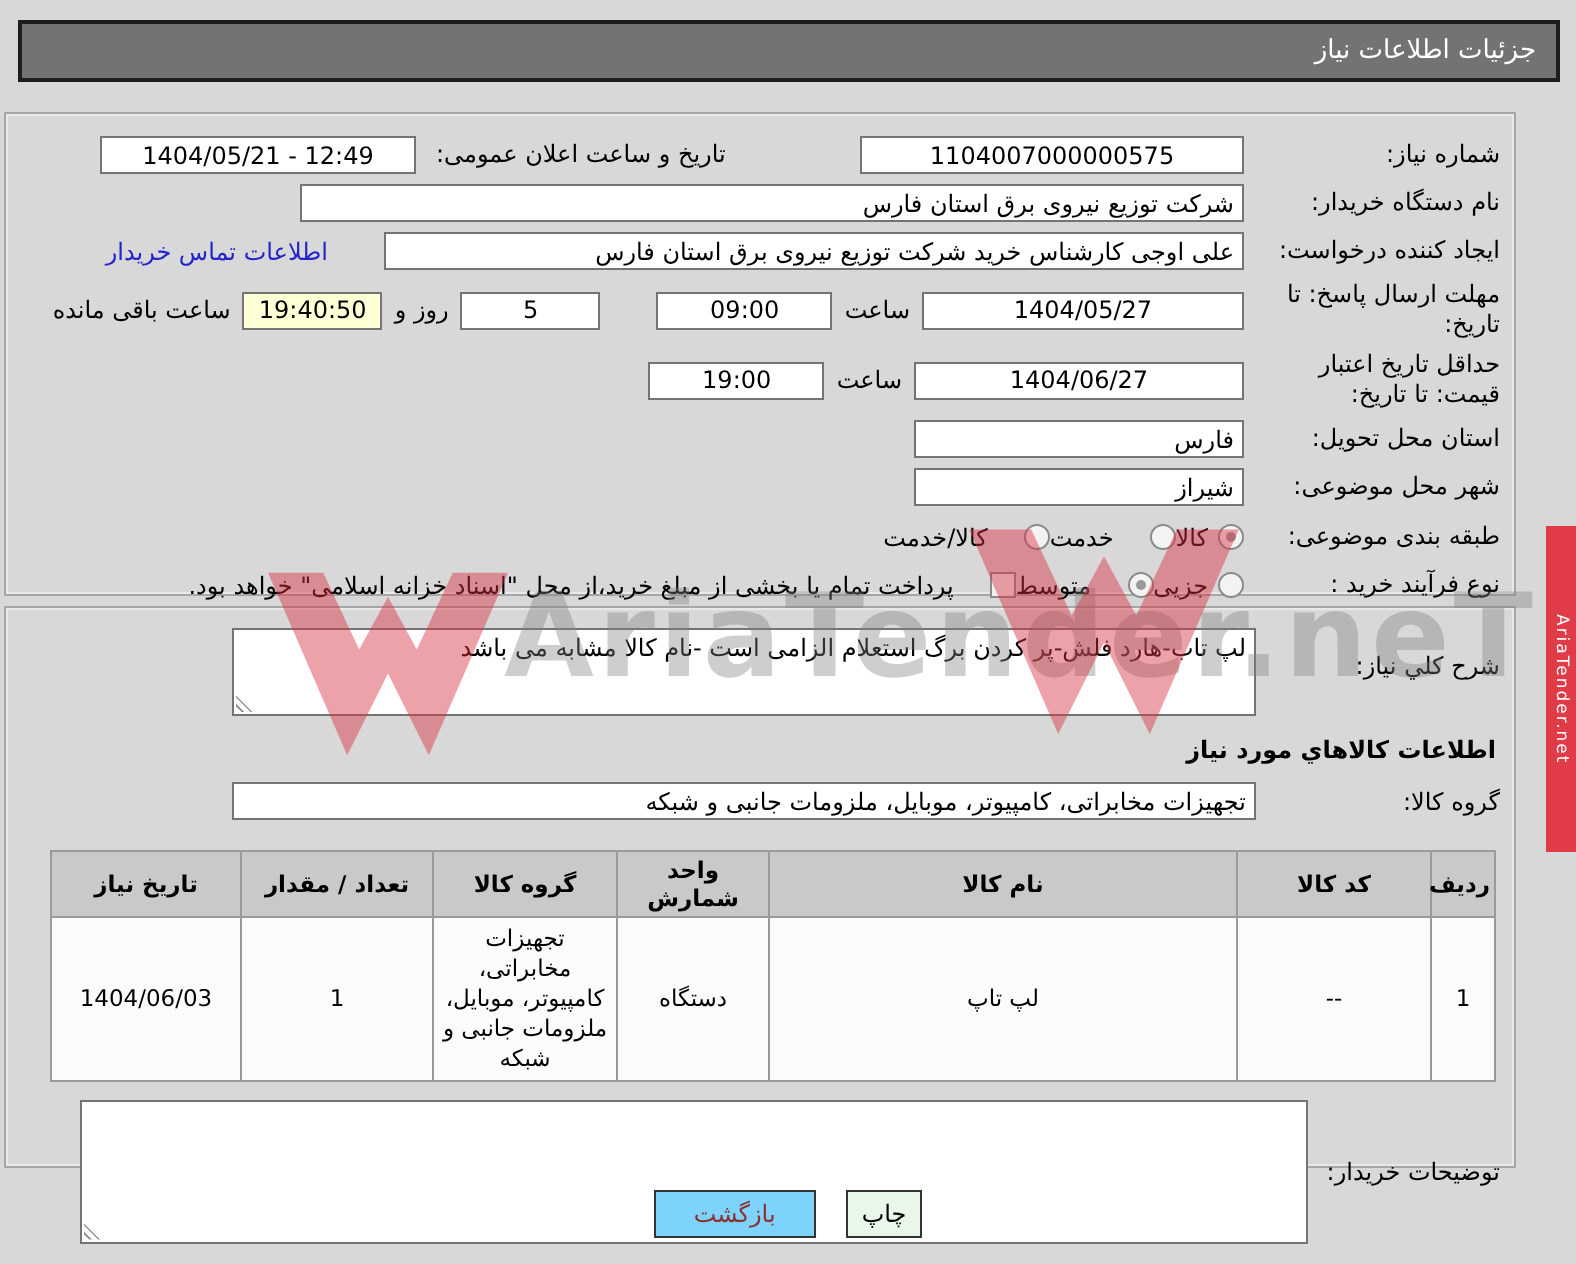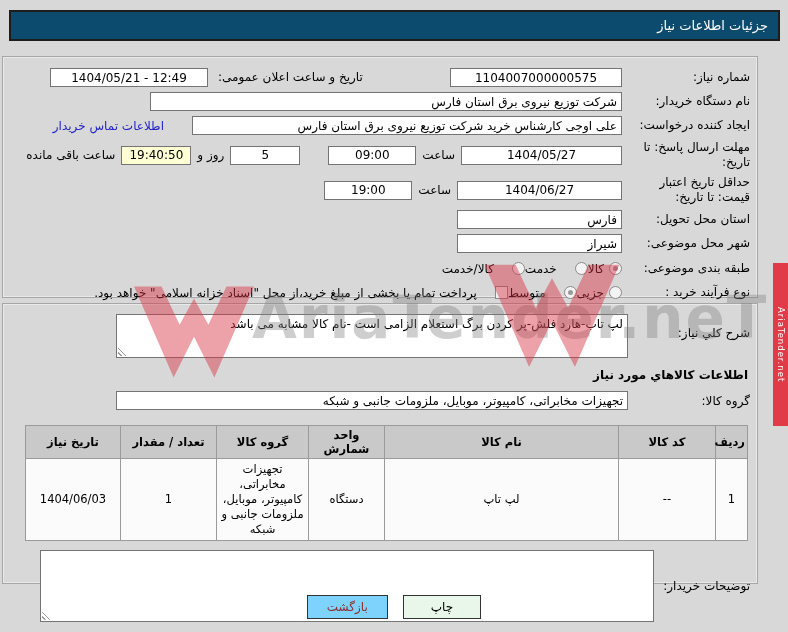--- a/index.html
+++ b/index.html
@@ -6,21 +6,21 @@
   html,body{width:788px;height:632px}
   body{
     background:#d8d8d8;
     font-family:"DejaVu Sans",sans-serif;
     font-size:12px;color:#000;direction:rtl;
     position:relative;overflow:hidden;
   }
   
   .titlebar{
     position:absolute;top:10px;right:8px;left:9px;height:31px;
-    background:#0c4a6e;border:2px solid #1d1d1d;color:#fff;
+    background:#737373;border:2px solid #1d1d1d;color:#fff;
     display:flex;align-items:center;padding-right:10px;font-size:13px;
   }
   
   .gb{position:absolute;border:1px solid #a6a6a6;box-shadow:0 0 0 1px #e9e9e9 inset}
   .gb1{top:56px;right:30px;width:756px;height:242px;padding:11px 7px 0}
   .gb2{top:303px;right:30px;width:756px;height:281px;padding:8px 7px 0}
   
   .row{display:flex;align-items:center;margin-bottom:5px;min-height:19px}
   .lbl{width:128px;flex:0 0 128px;padding-left:6px;line-height:1.25}
   .blbl{font-weight:normal}
@@ -63,21 +63,21 @@
   .notes-row{display:flex;align-items:center;margin-top:9px}
   .notes-row .lbl2{width:96px;flex:0 0 96px;padding-left:6px}
   
   table.goods{border-collapse:collapse;margin:15px 2px 0;table-layout:fixed;width:722px;background:#fbfbfb}
   table.goods th,table.goods td{border:1px solid #9a9a9a;text-align:center;vertical-align:middle}
   table.goods th{background:#c9c9c9;font-weight:bold;font-size:11.5px;height:26px;padding:2px}
   table.goods td{font-size:11.5px;padding:3px 2px;height:56px;line-height:1.3}
   
   .btns{position:absolute;top:595px;right:0;left:0;display:flex;justify-content:center;gap:15px}
   .btn{height:24px;border:1px solid #333;display:flex;align-items:center;justify-content:center;font-size:12px;cursor:pointer}
-  .btn-print{background:#e9f7ea;padding:0 27px}
+  .btn-print{background:#e9f7ea;padding:0 7px}
   .btn-back{background:#7dd3fc;color:#8d3030;padding:0 19px}
   
   .wm{position:absolute;inset:0;pointer-events:none;z-index:40;overflow:hidden}
   .wm-text{
     position:absolute;left:252px;top:284px;direction:ltr;
     font-size:58px;font-weight:bold;letter-spacing:2px;white-space:nowrap;
     color:rgba(125,125,125,.38);
   }
   .wm-logo{position:absolute;opacity:.45}
   .wm-logo1{left:128px;top:282px}
@@ -92,21 +92,21 @@
 <body>
 
 <div class="titlebar">
   <span>جزئیات اطلاعات نیاز</span>
 </div>
 
 <div class="gb gb1">
 
   <div class="row">
     <div class="lbl">شماره نیاز:</div>
-    <div class="inp ctr" style="width:172px" dir="ltr">1104007000000575</div>
+    <div class="inp ctr" style="width:192px" dir="ltr">1104007000000575</div>
     <div class="lbl" style="width:auto;flex:0 0 auto;margin-right:auto;margin-left:4px">تاریخ و ساعت اعلان عمومی:</div>
     <div class="inp ctr" style="width:158px;margin-left:40px" dir="ltr">1404/05/21 - 12:49</div>
   </div>
 
   <div class="row">
     <div class="lbl">نام دستگاه خریدار:</div>
     <div class="inp" style="width:472px">شرکت توزیع نیروی برق استان فارس</div>
   </div>
 
   <div class="row">

